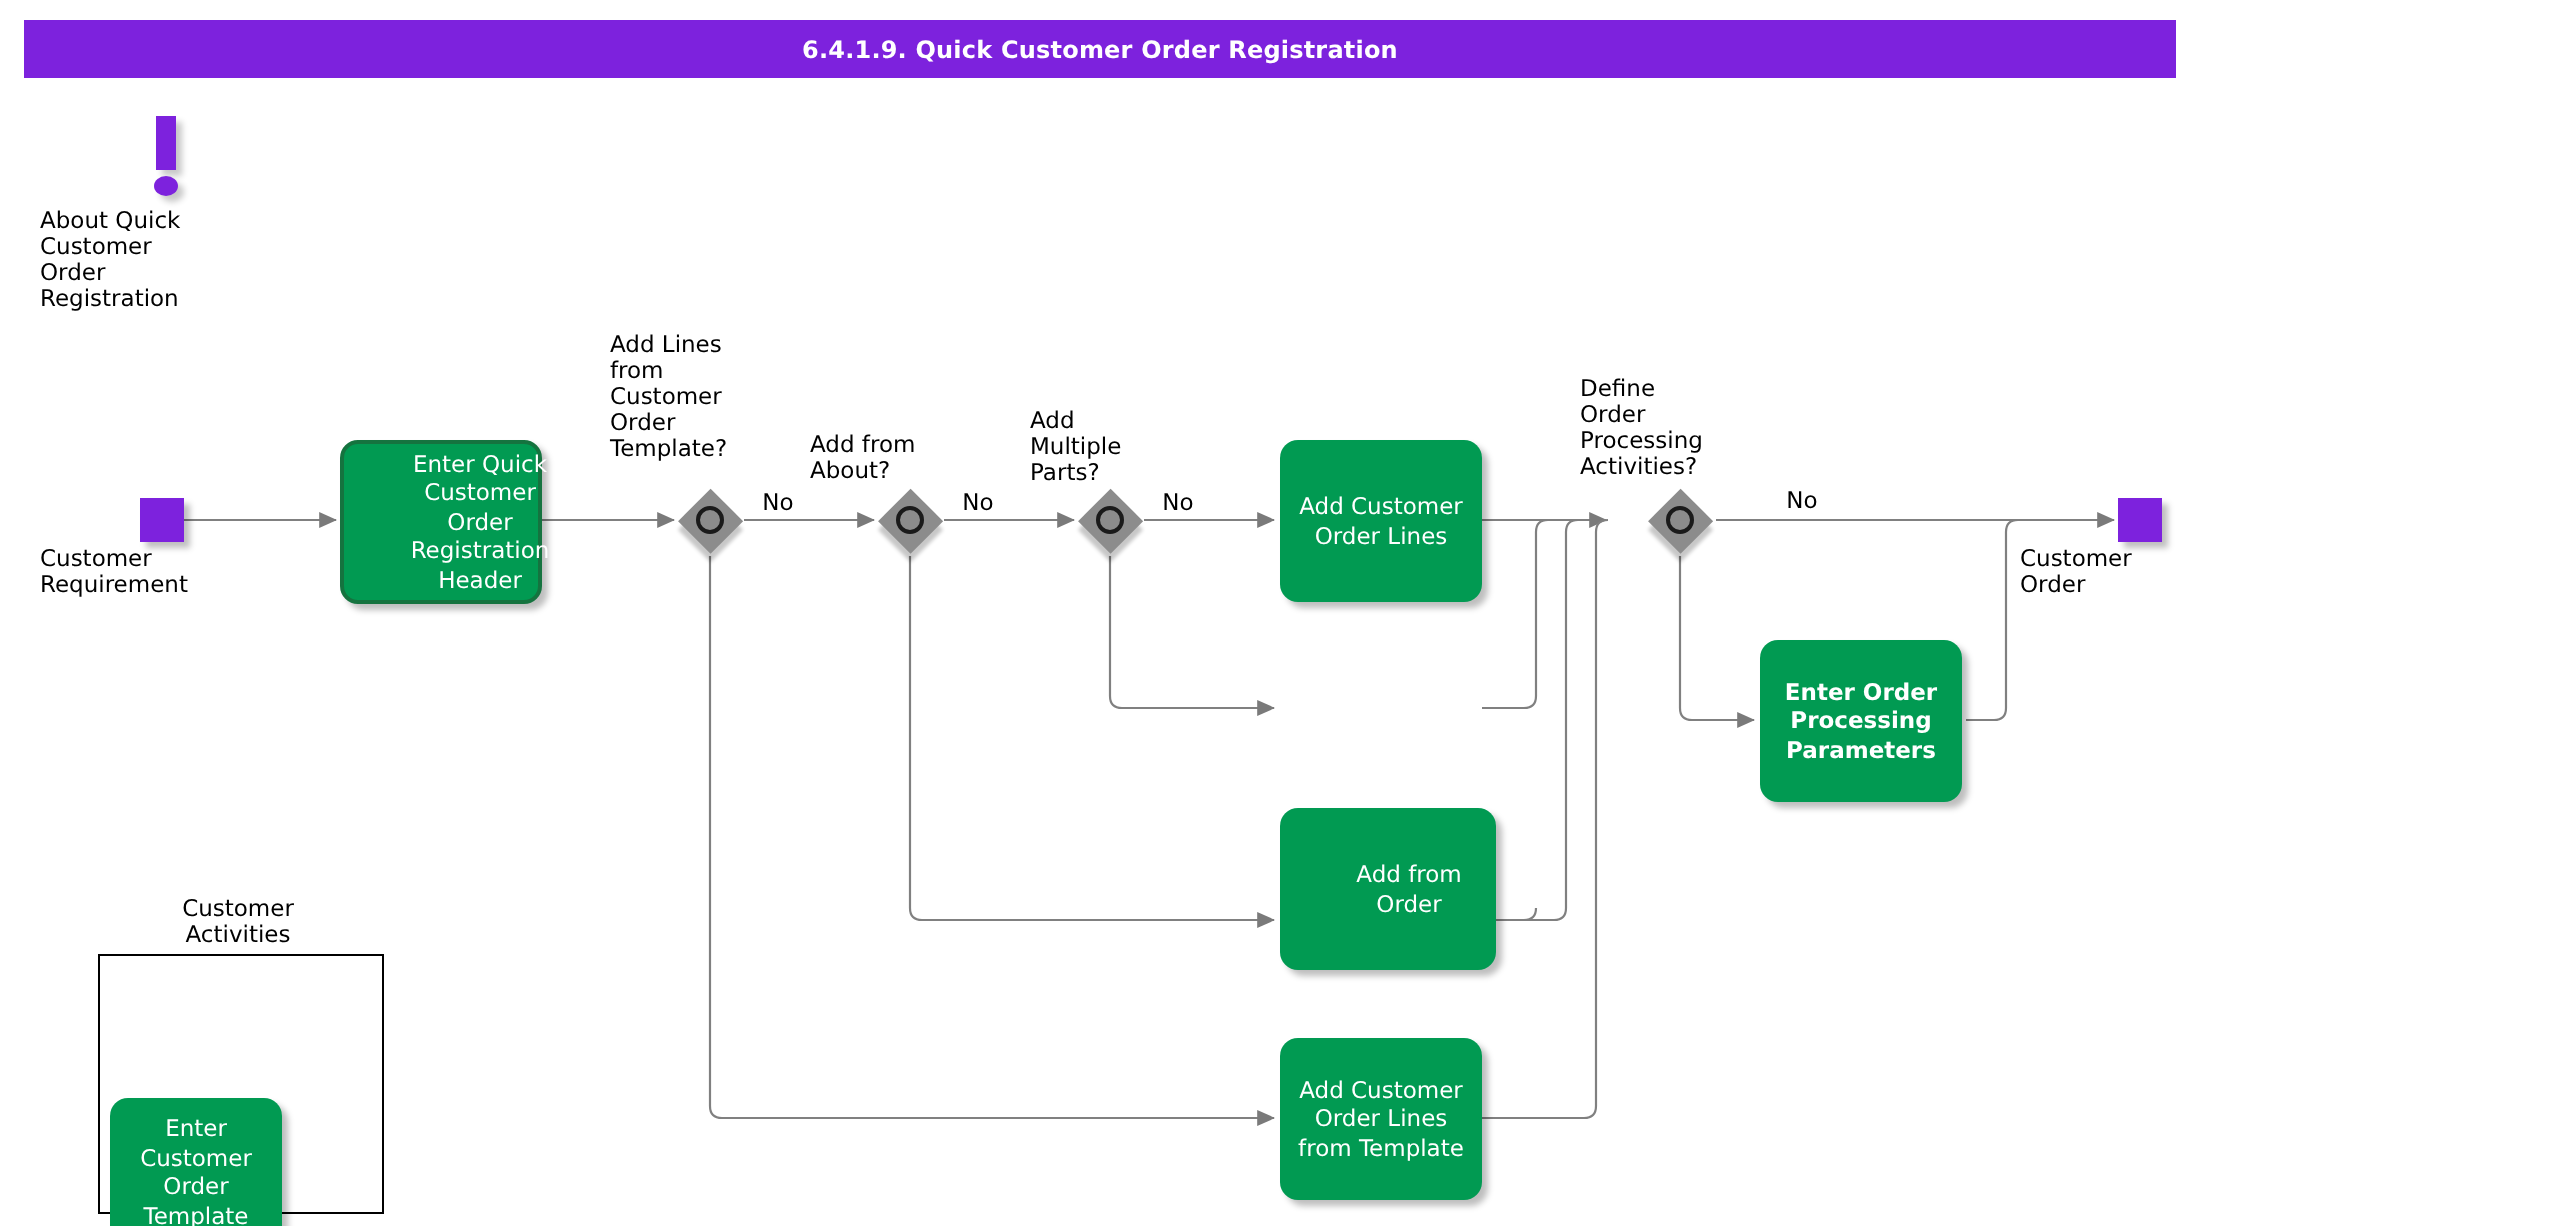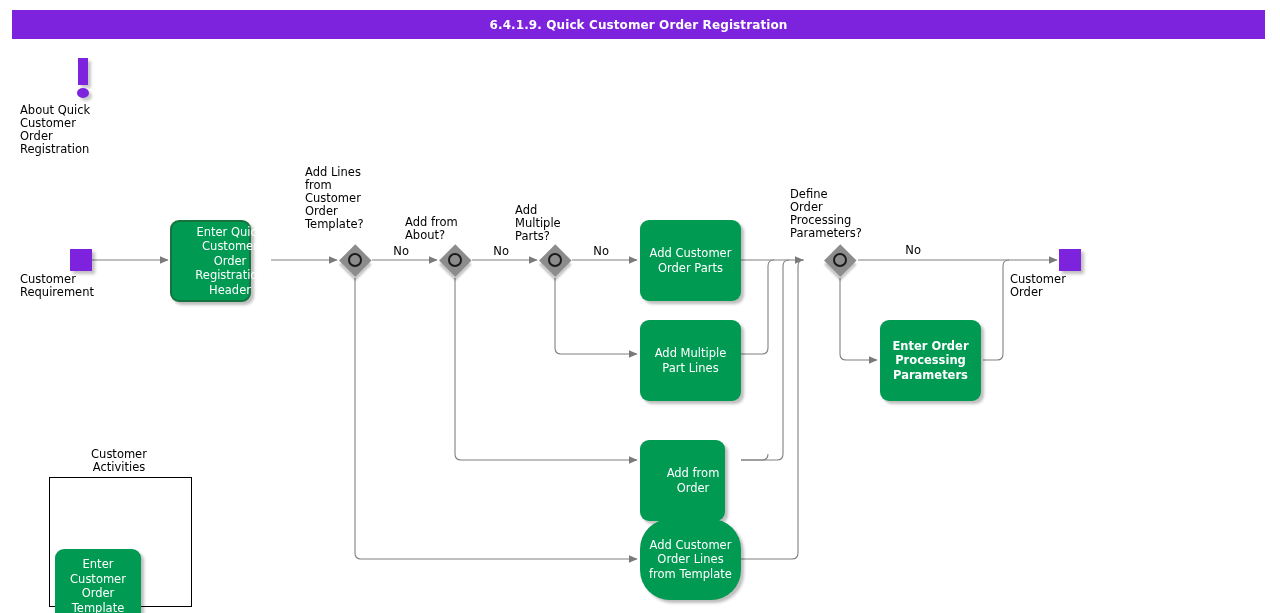--- a/index.html
+++ b/index.html
@@ -6,21 +6,21 @@
   html,body{margin:0;padding:0;}
   body{
     width:1280px;height:613px;background:#ffffff;
     font-family:"DejaVu Sans","Liberation Sans",sans-serif;
     overflow:hidden;position:relative;
   }
   #canvas{position:absolute;left:0;top:0;width:1280px;height:613px;}
 
   
   .titlebar{
-    position:absolute;left:12px;top:10px;width:1253px;height:29px;
+    position:absolute;left:12px;top:10px;width:1076px;height:29px;
     background:#7d22dd;color:#ffffff;
     font-size:12px;font-weight:bold;
     display:flex;align-items:center;justify-content:center;
     letter-spacing:.1px;
   }
 
   
   #wires{position:absolute;left:0;top:0;width:1280px;height:613px;}
 
   
@@ -54,21 +54,21 @@
     box-shadow:3px 3px 3px rgba(0,0,0,.25);
   }
 
   
   .lbl{
     position:absolute;color:#000000;font-size:11.5px;line-height:13px;
     text-align:left;white-space:pre-line;
   }
   .flowlbl{
     position:absolute;color:#000000;font-size:11.5px;line-height:13px;
-    text-align:right;
+    text-align:center;
   }
 
   
   .note{position:absolute;}
   .note .bang-bar{
     position:absolute;left:8px;top:0;width:10px;height:27px;
     background:#7d22dd;box-shadow:3px 3px 3px rgba(0,0,0,.22);
   }
   .note .bang-dot{
     position:absolute;left:7px;top:30px;width:12px;height:10px;
@@ -149,42 +149,38 @@
 Registration</div>
 
   <div class="event" style="left:70px;top:249px;"></div>
   <div class="lbl" style="left:20px;top:273px;width:120px;">Customer
 Requirement</div>
 
   <div class="event" style="left:1059px;top:249px;"></div>
   <div class="lbl" style="left:1010px;top:273px;width:120px;">Customer
 Order</div>
 
-  <div class="task outlined" style="left:170px;top:220px;width:81px;height:82px;padding-left:44px;">
+  <div class="task outlined" style="left:170px;top:220px;width:101px;height:82px;padding-left:44px;">
     <span>Enter Quick
 Customer Order
 Registration
 Header</span>
   </div>
 
   <div class="task" style="left:640px;top:220px;width:101px;height:81px;">
     <span>Add Customer
-Order Parts</span>
-  </div>
-
-  <div class="task" style="left:640px;top:320px;width:101px;height:81px;">
-    <span>Add Multiple Part
-Lines</span>
-  </div>
-
-  <div class="task" style="left:640px;top:440px;width:85px;height:81px;padding-left:26px;">
+Order Lines</span>
+  </div>
+
+
+  <div class="task" style="left:640px;top:404px;width:108px;height:81px;padding-left:26px;">
     <span>Add from Order</span>
   </div>
 
-  <div class="task" style="left:640px;top:519px;width:101px;height:81px;border-radius:30px;">
+  <div class="task" style="left:640px;top:519px;width:101px;height:81px;">
     <span>Add Customer
 Order Lines
 from Template</span>
   </div>
 
   <div class="task" style="left:880px;top:320px;width:101px;height:81px;font-weight:bold;">
     <span>Enter Order
 Processing
 Parameters</span>
   </div>
@@ -217,21 +213,21 @@
 Parts?</div>
   <div class="flowlbl" style="left:569px;top:245px;width:40px;">No</div>
 
   <div class="gw" style="left:824px;top:244px;">
     <div class="dia"></div>
     <div class="ring"></div>
   </div>
   <div class="lbl" style="left:790px;top:188px;width:100px;">Define
 Order
 Processing
-Parameters?</div>
+Activities?</div>
   <div class="flowlbl" style="left:881px;top:244px;width:40px;">No</div>
 
   <div class="grouplbl" style="left:59px;top:448px;width:120px;">Customer
 Activities</div>
   <div class="group" style="left:49px;top:477px;width:141px;height:128px;"></div>
   <div class="task" style="left:55px;top:513px;width:86px;height:74px;margin-top:36px;">
     <span>Enter Customer
 Order Template</span>
   </div>
 

